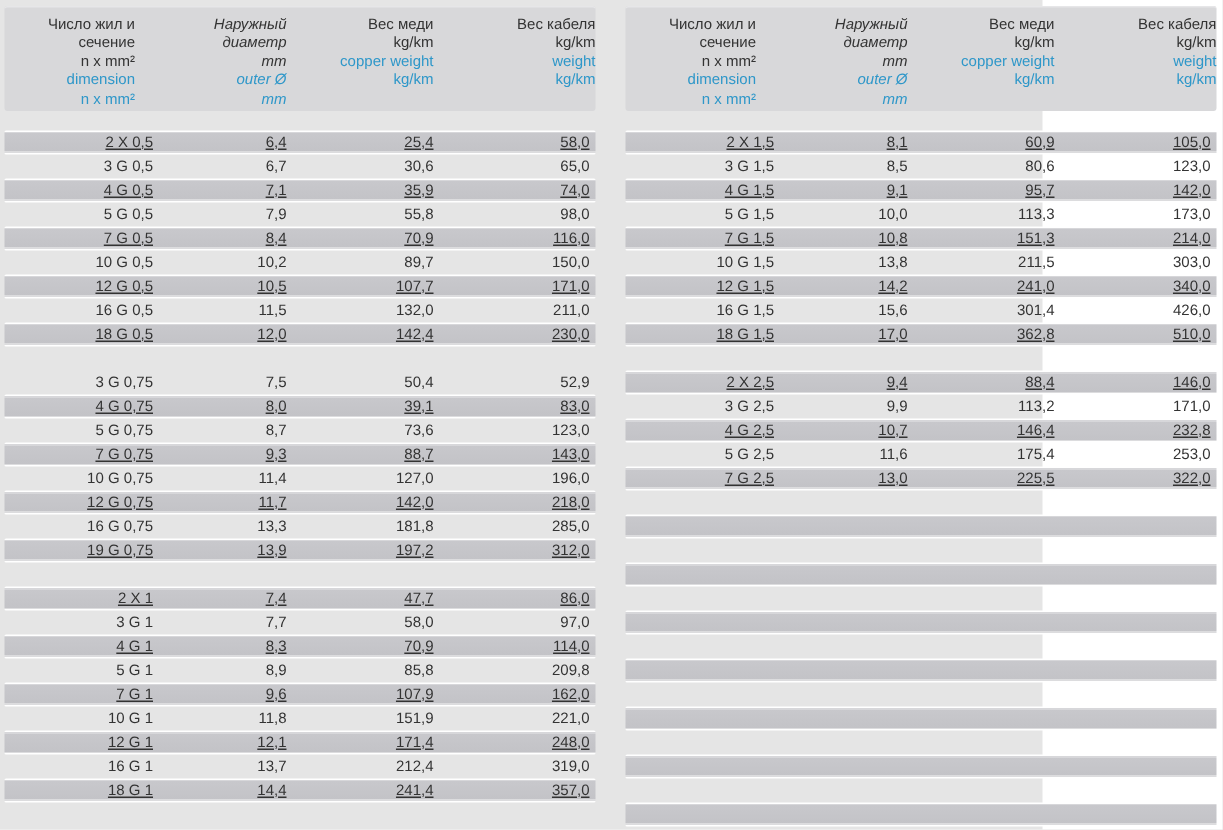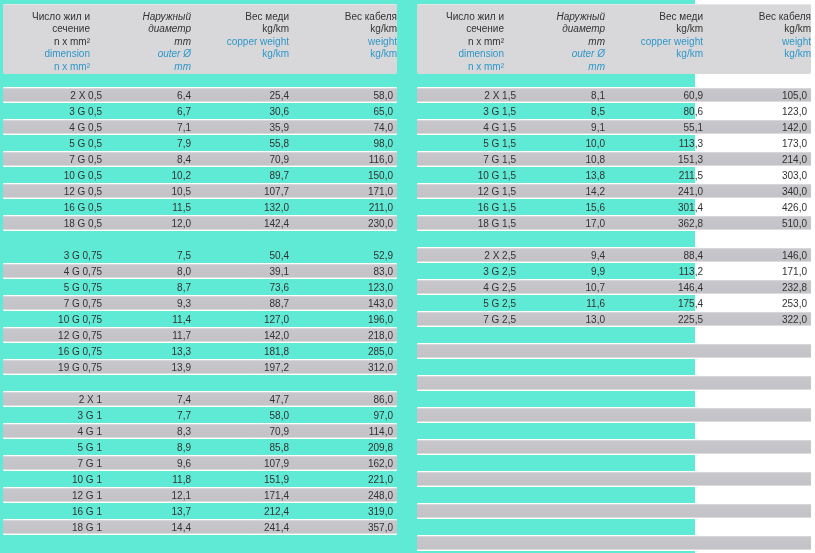--- a/index.html
+++ b/index.html
@@ -1,21 +1,21 @@
 <!DOCTYPE html>
 <html style="--blue: #2e97c9; --header-gray: #d8d8da;"><head>
 <meta charset="utf-8">
 <style>
   html,body{margin:0;padding:0;}
   body{
     width:815px;height:553px;background:#ffffff;overflow:hidden;
     font-family:"Liberation Sans",sans-serif;
     -webkit-font-smoothing:antialiased;
   }
-  .page{position:relative;width:695px;height:553px;background:#5eead4;}
+  .page{position:relative;width:695px;height:553px;background:#e5e5e5;}
   .ctable{position:absolute;top:4px;width:394px;}
   .ctable.left{left:3px;}
   .ctable.right{left:417px;}
 
   .thead{
     height:70px;background:var(--header-gray,#d8d8da);
     display:grid;grid-template-columns:101px 89px 98px 106px;
     box-sizing:border-box;padding-top:7px;border-radius:2px;
     box-shadow:inset 0 1px 0 #e6e6e8;
   }
@@ -35,20 +35,21 @@
     align-items:center;font-size:10px;color:#333;
   }
   .row.gray{
     background:linear-gradient(180deg,
       #ffffff 0px,#ffffff 1px,
       #d7d7da 1px,#d7d7da 2px,
       #c8c8cc 2px,#c3c3c7 14px,
       #dcdcde 14px,#dcdcde 15px,
       #ffffff 15px,#ffffff 16px);
     border-radius:1px;
+    text-decoration:underline;
   }
   .row.white{background:transparent;}
   .cell{text-align:right;white-space:nowrap;}
   .cell.c1{padding-right:2px;}
   .cell.c2{padding-right:2px;}
   .cell.c3{padding-right:2px;}
   .cell.c4{padding-right:4px;}
 </style>
 </head>
 <body>
@@ -289,21 +290,21 @@
           </div>
           <div class="row white">
             <span class="cell c1">3 G 1,5</span>
             <span class="cell c2">8,5</span>
             <span class="cell c3">80,6</span>
             <span class="cell c4">123,0</span>
           </div>
           <div class="row gray">
             <span class="cell c1">4 G 1,5</span>
             <span class="cell c2">9,1</span>
-            <span class="cell c3">55,1</span>
+            <span class="cell c3">95,7</span>
             <span class="cell c4">142,0</span>
           </div>
           <div class="row white">
             <span class="cell c1">5 G 1,5</span>
             <span class="cell c2">10,0</span>
             <span class="cell c3">113,3</span>
             <span class="cell c4">173,0</span>
           </div>
           <div class="row gray">
             <span class="cell c1">7 G 1,5</span>

